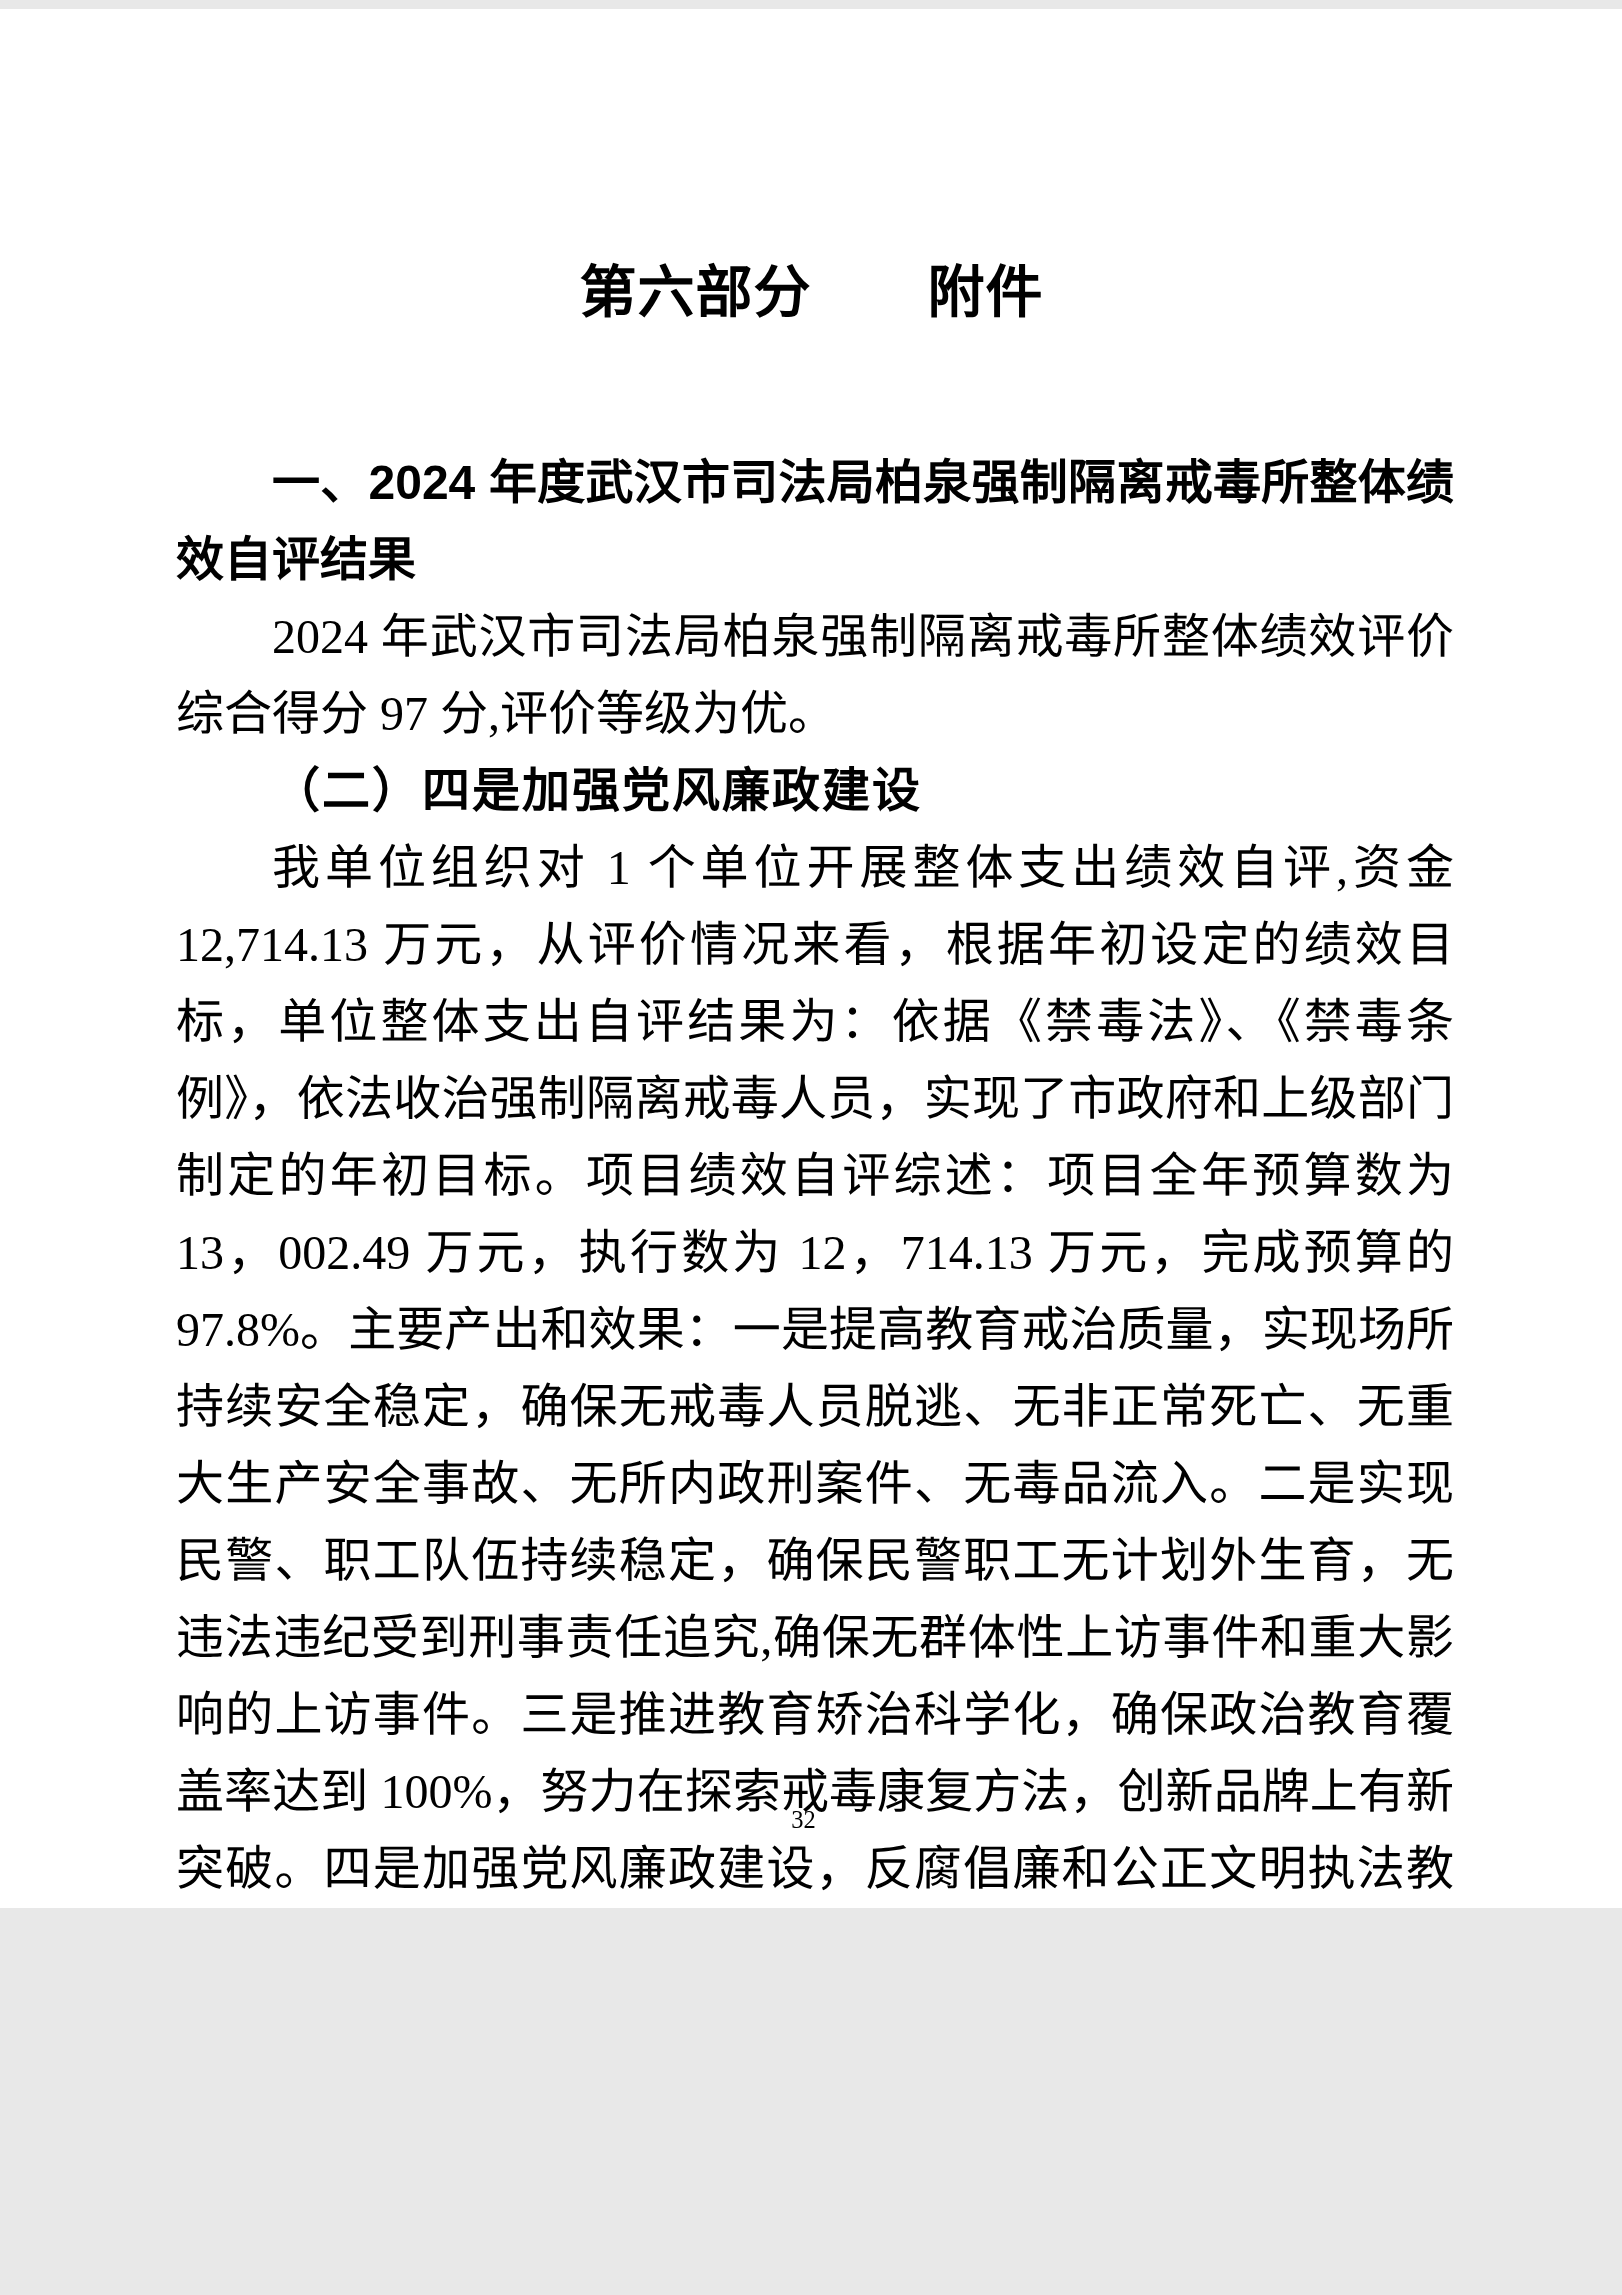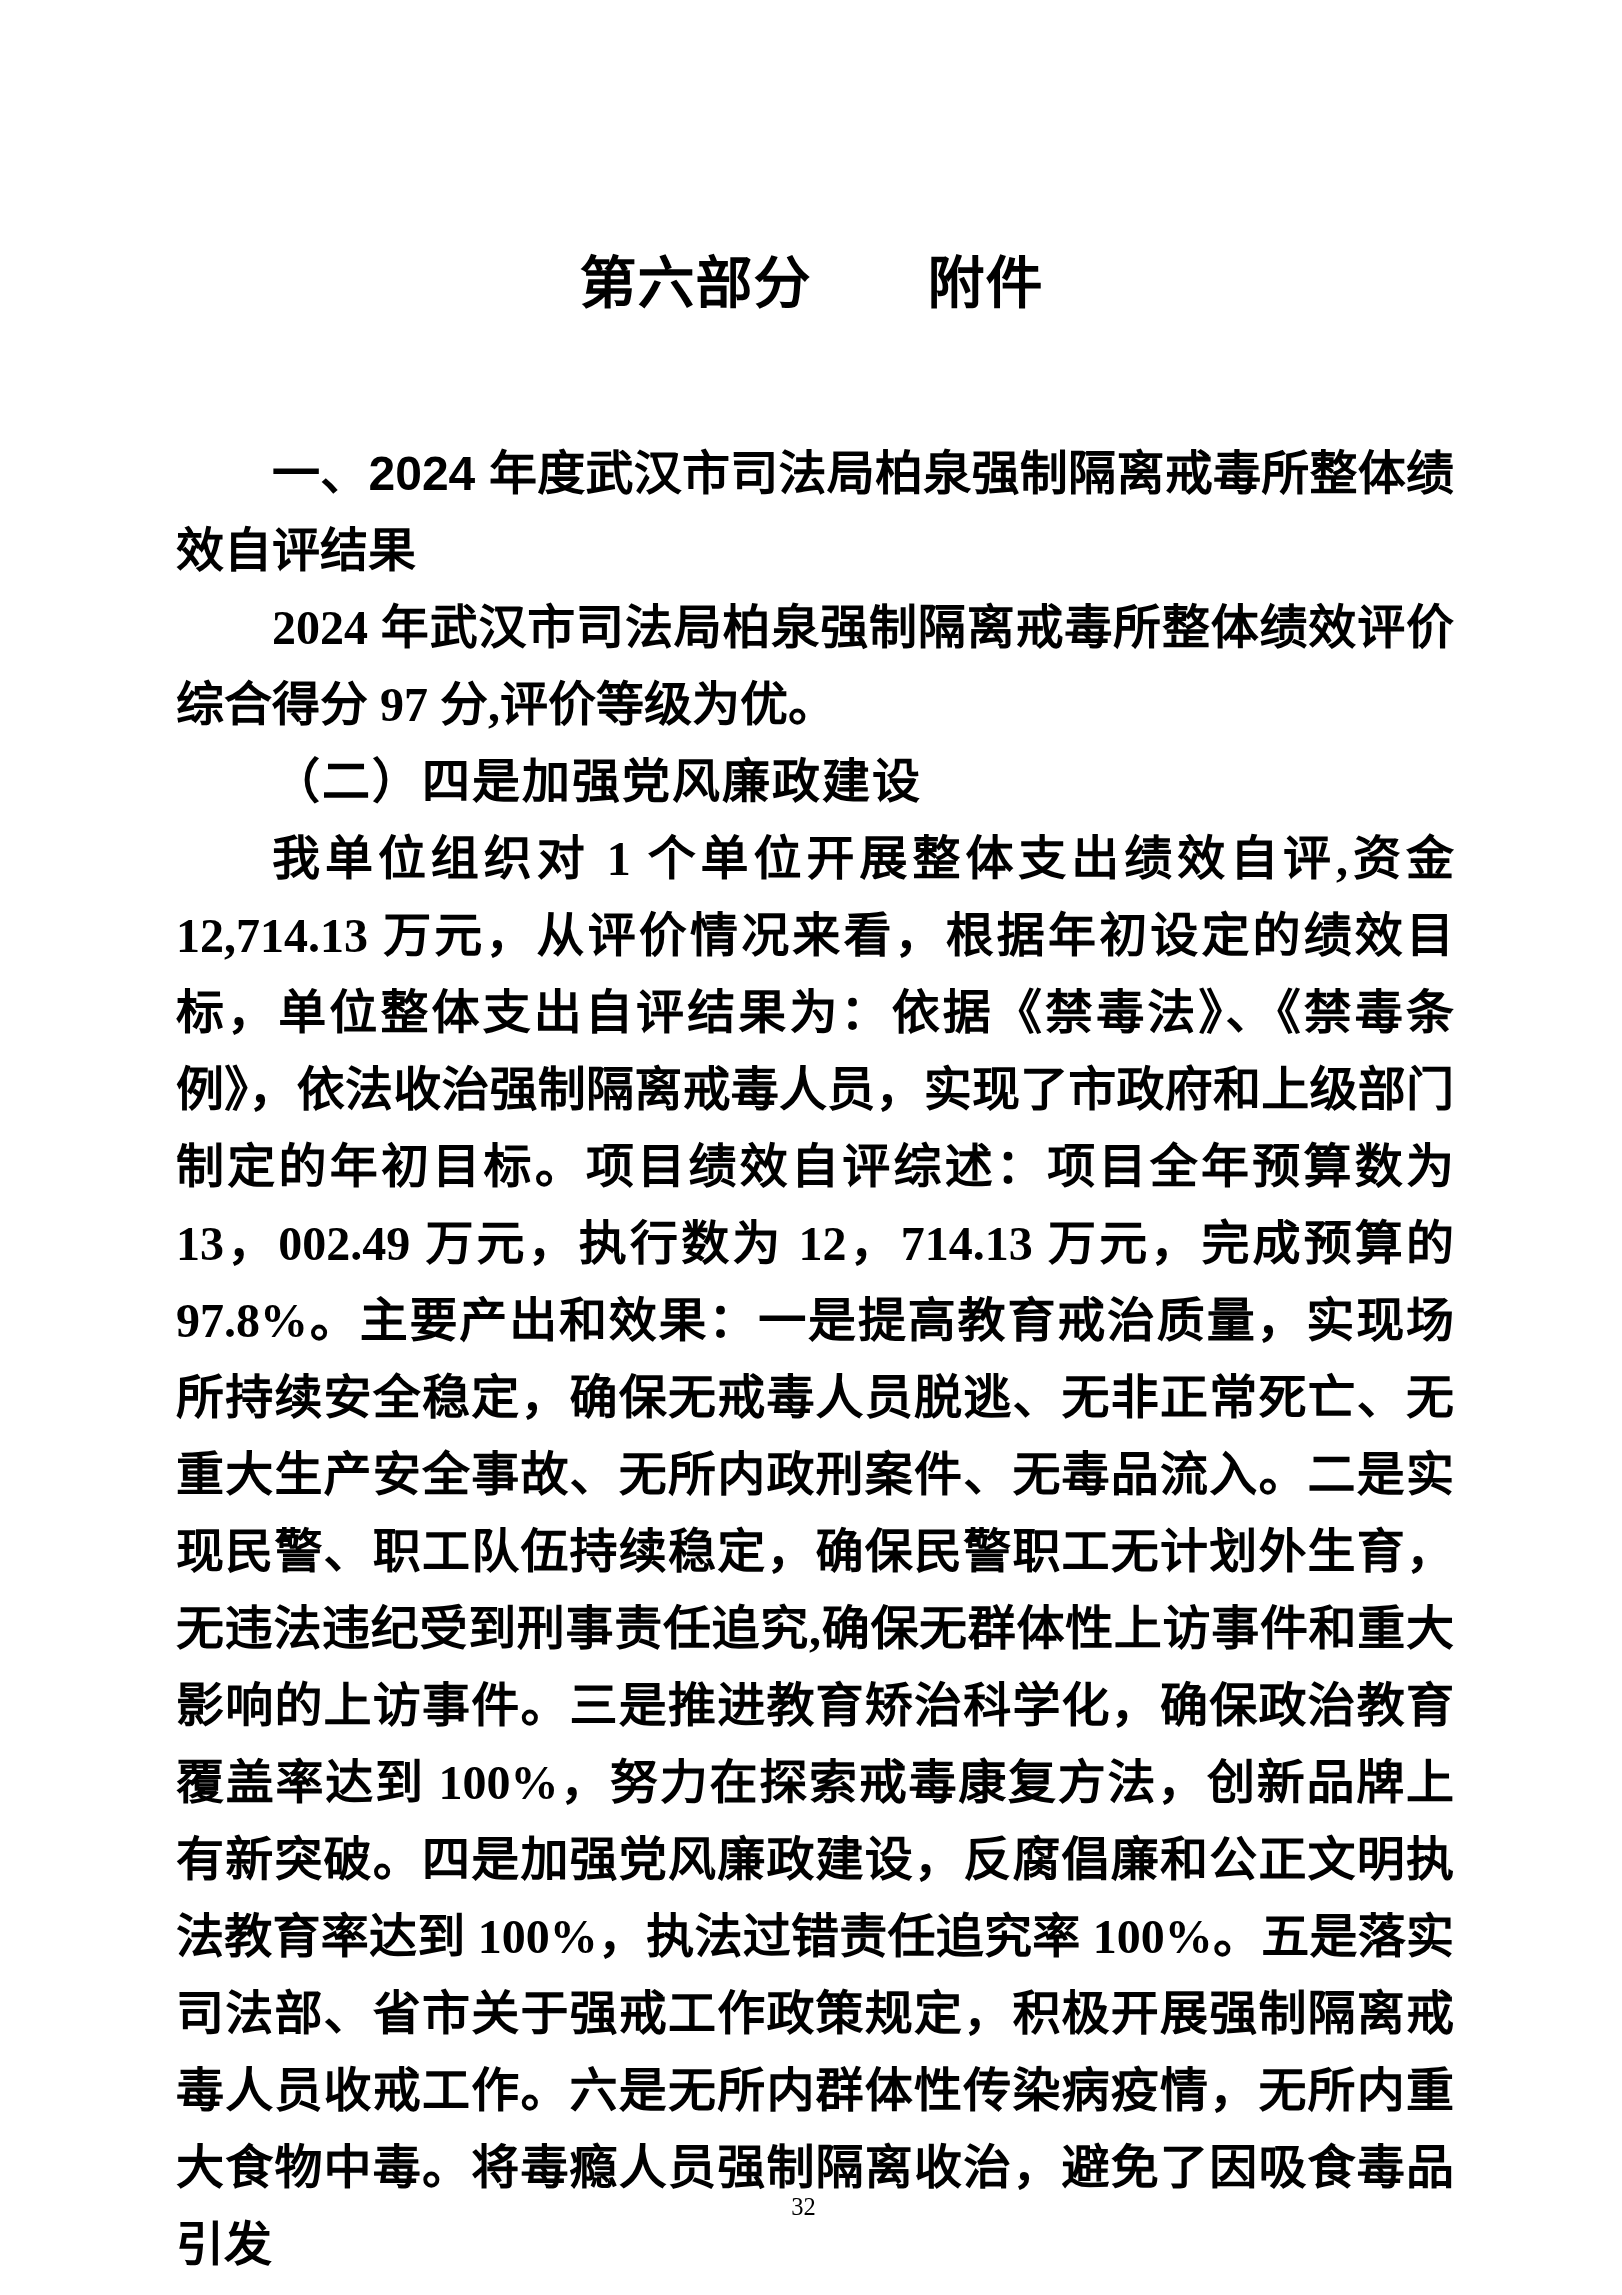--- a/index.html
+++ b/index.html
@@ -3,22 +3,22 @@
 <meta charset="utf-8">
 <style>
   html, body {
     margin: 0;
     padding: 0;
     background: #e8e8e8;
   }
   .page {
     position: relative;
     width: 1623px;
-    height: 2295px;
-    margin: 0 auto;
+    height: 1899px;
+    margin: 9px auto;
     background: #ffffff;
     color: #000000;
     overflow: hidden;
   }
   .doc-title {
     margin: 0;
     padding-top: 239px;
     text-align: center;
     font-family: "Liberation Sans", "DejaVu Sans", sans-serif;
     font-weight: 700;
@@ -47,21 +47,20 @@
     text-indent: 2em;
     font-family: "Liberation Serif", "DejaVu Serif", serif;
     font-weight: 700;
     font-size: 48px;
     line-height: 77px;
     letter-spacing: 2px;
   }
   .para {
     margin: 0;
     text-indent: 2em;
-    font-weight: bold;
   }
   .page-number {
     position: absolute;
     left: 0;
     right: 16px;
     bottom: 73px;
     text-align: center;
     font-family: "Liberation Serif", "DejaVu Serif", serif;
     font-size: 24.5px;
     line-height: 31px;

